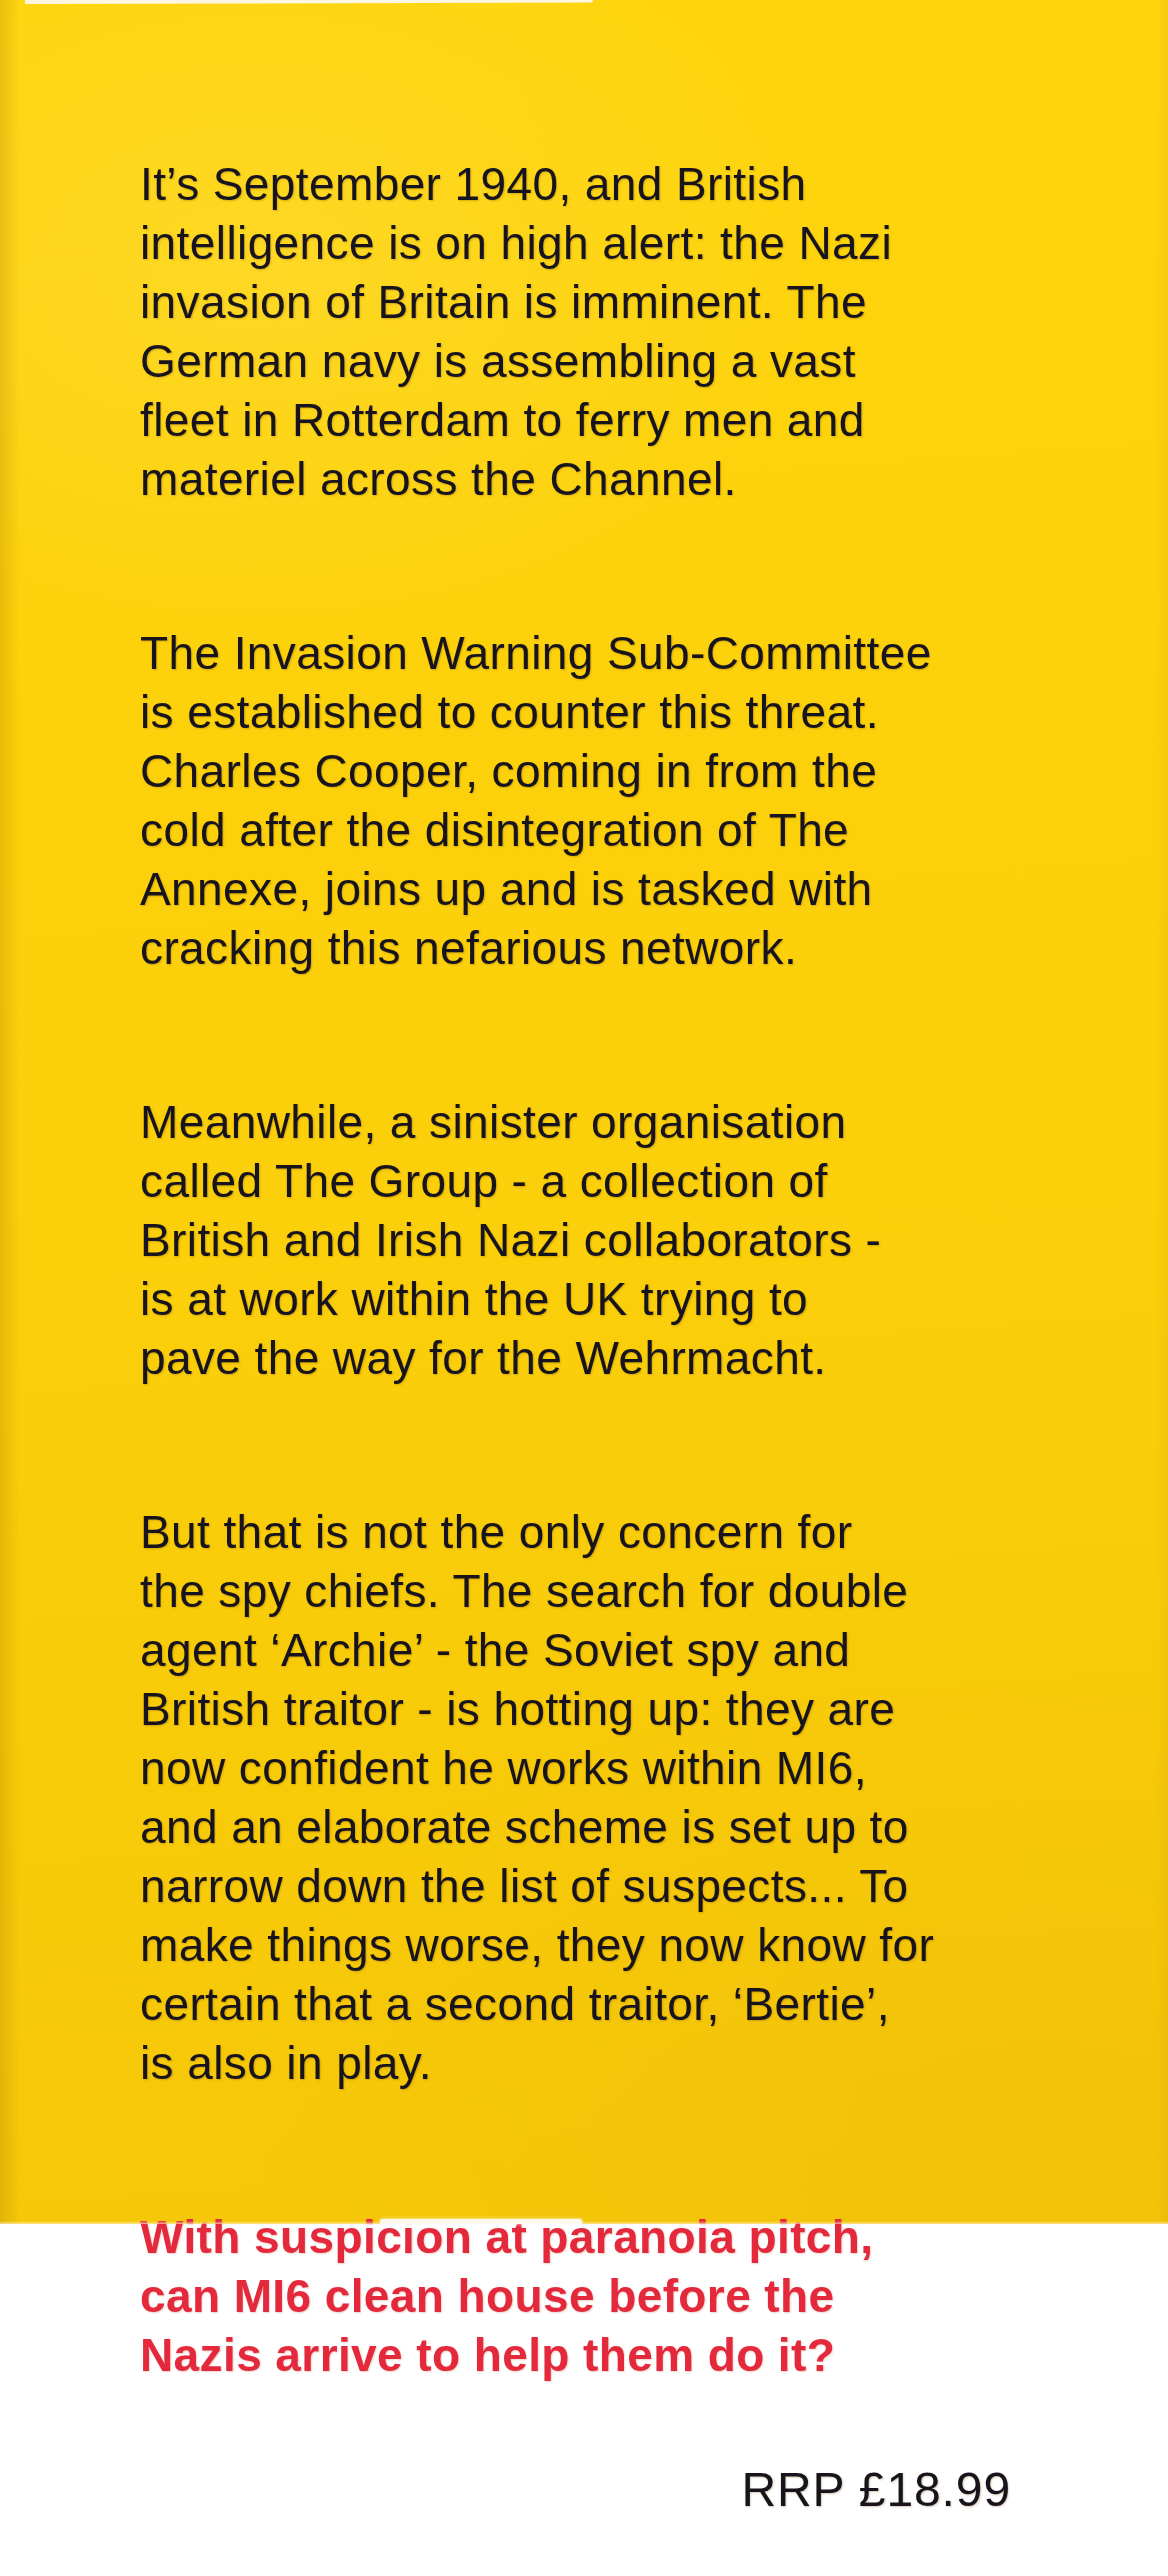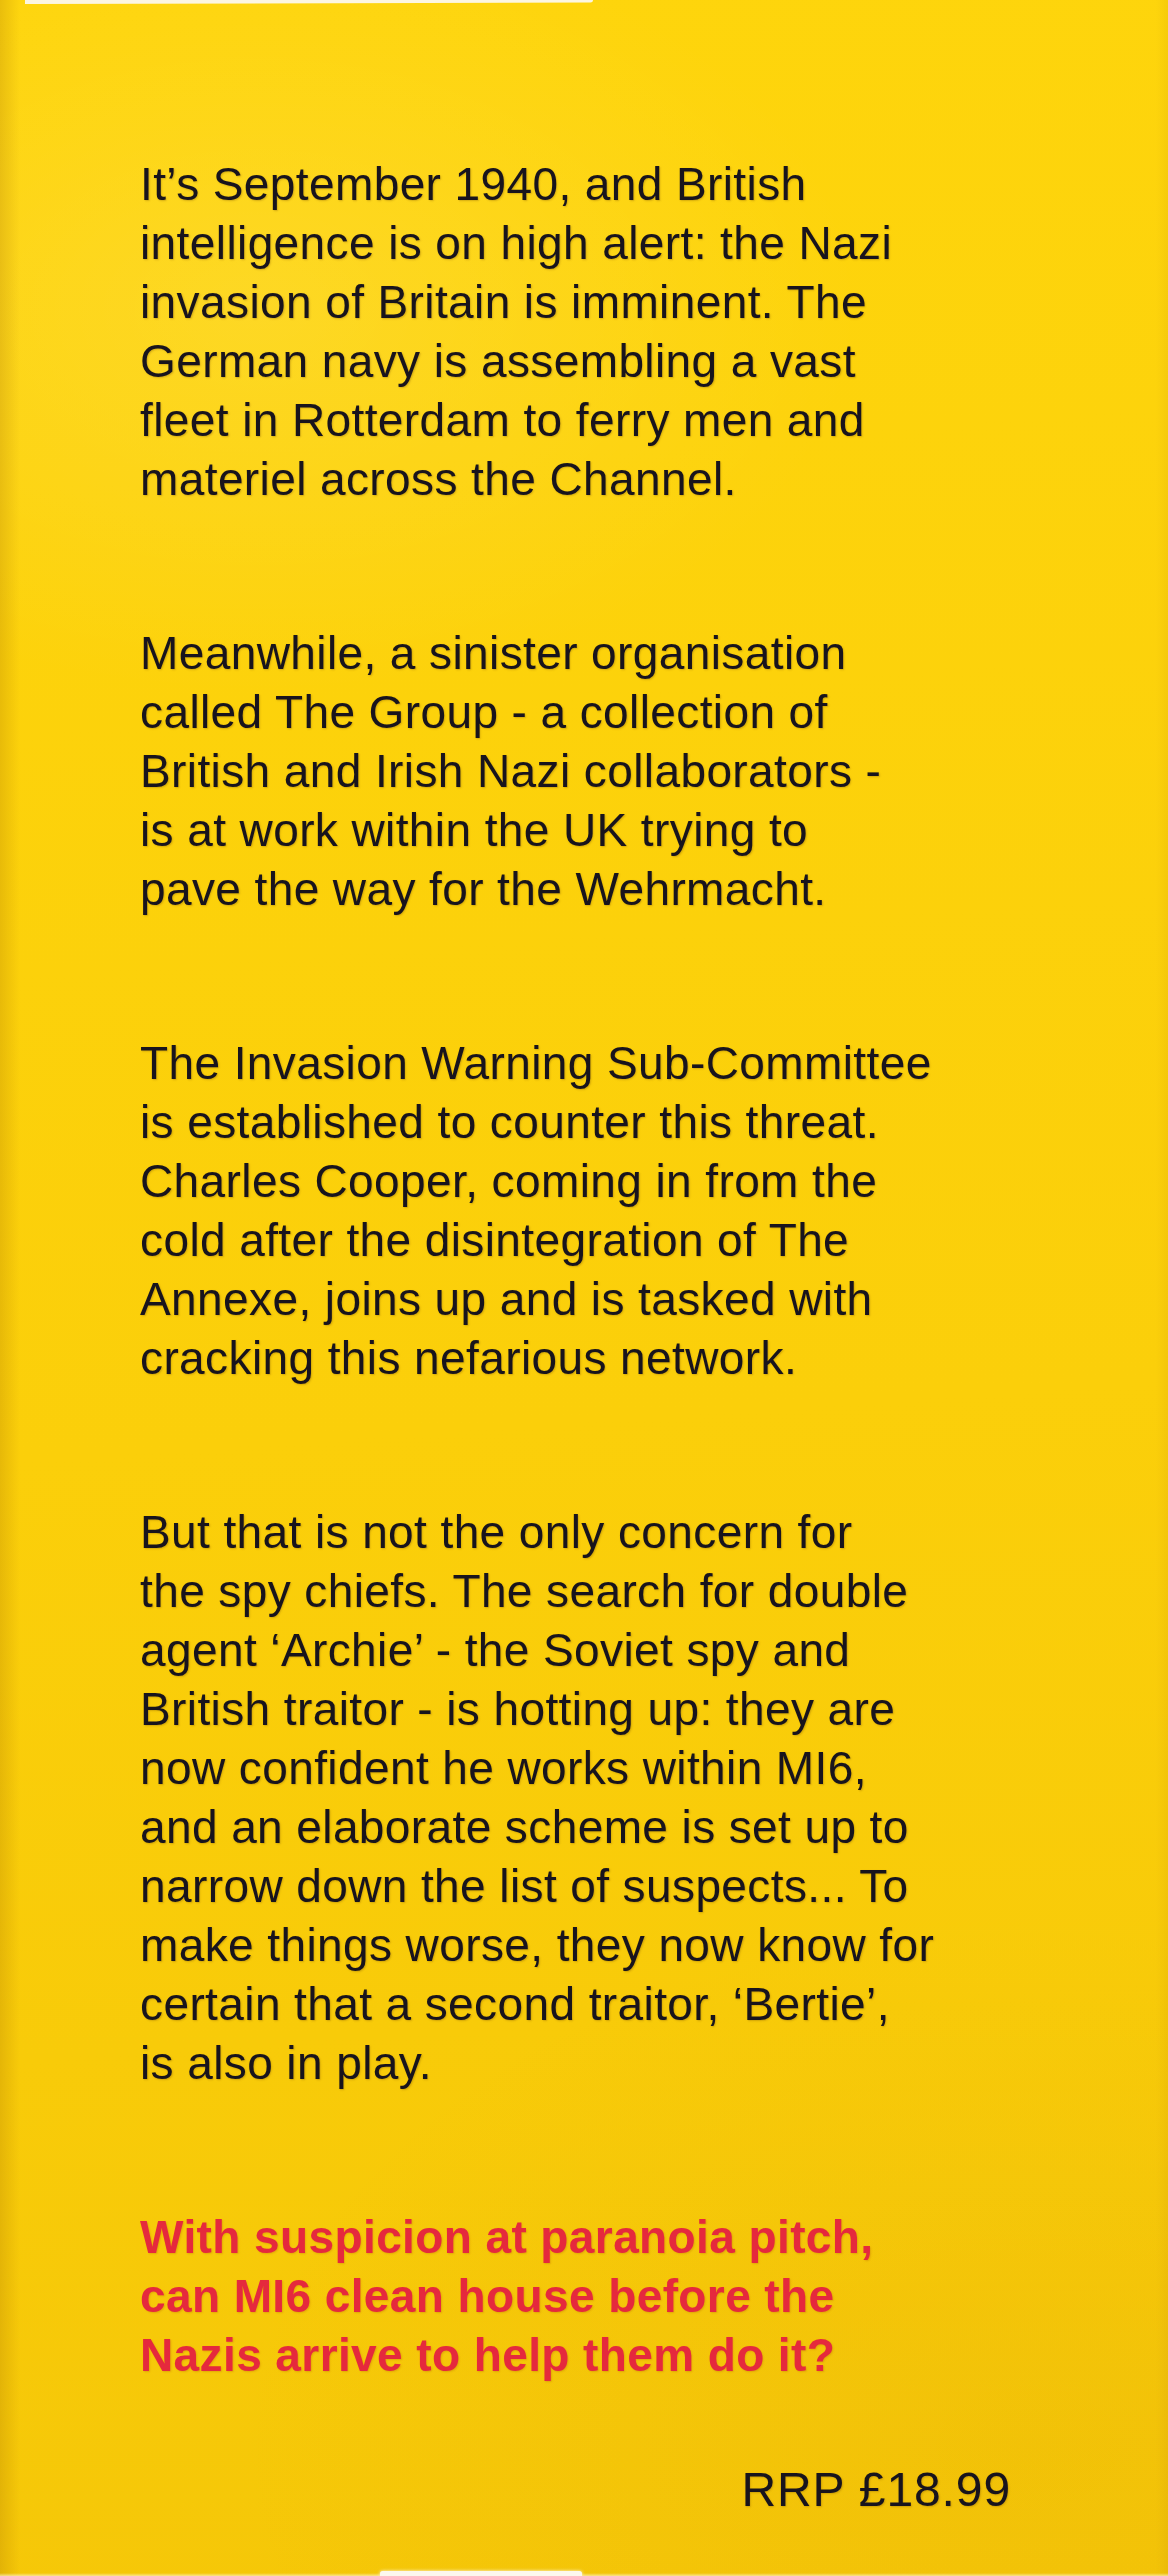--- a/index.html
+++ b/index.html
@@ -9,21 +9,21 @@
   body {
     width: 1168px;
     height: 2576px;
     overflow: hidden;
     font-family: "Liberation Sans", "DejaVu Sans", sans-serif;
     background: #ffffff;
   }
   .jacket {
     position: relative;
     width: 1168px;
-    height: 2576px;
+    height: 2224px;
     background:
       radial-gradient(976px 621px at 22% 12%, rgba(255,255,255,0.10), rgba(255,255,255,0) 62%),
       radial-gradient(1331px 887px at 88% 95%, rgba(190,115,0,0.07), rgba(190,115,0,0) 60%),
       linear-gradient(176deg, var(--background, #FED50C) 0%, #FBCF0A 55%, #F5C708 100%);
   }
   
   .edge-shade-left {
     position: absolute;
     left: 0; top: 0; bottom: 0;
     width: 19.5px;
@@ -108,31 +108,31 @@
   <div class="edge-shade-right"></div>
   <div class="edge-top"></div>
 
   <div class="content">
     <p class="para">It’s September 1940, and British
 intelligence is on high alert: the Nazi
 invasion of Britain is imminent. The
 German navy is assembling a vast
 fleet in Rotterdam to ferry men and
 materiel across the Channel.</p>
-    <p class="para">Meanwhile, a sinister organisation
-called The Group - a collection of
-British and Irish Nazi collaborators -
-is at work within the UK trying to
-pave the way for the Wehrmacht.</p>
     <p class="para">The Invasion Warning Sub-Committee
 is established to counter this threat.
 Charles Cooper, coming in from the
 cold after the disintegration of The
 Annexe, joins up and is tasked with
 cracking this nefarious network.</p>
+    <p class="para">Meanwhile, a sinister organisation
+called The Group - a collection of
+British and Irish Nazi collaborators -
+is at work within the UK trying to
+pave the way for the Wehrmacht.</p>
     <p class="para">But that is not the only concern for
 the spy chiefs. The search for double
 agent ‘Archie’ - the Soviet spy and
 British traitor - is hotting up: they are
 now confident he works within MI6,
 and an elaborate scheme is set up to
 narrow down the list of suspects... To
 make things worse, they now know for
 certain that a second traitor, ‘Bertie’,
 is also in play.</p>

